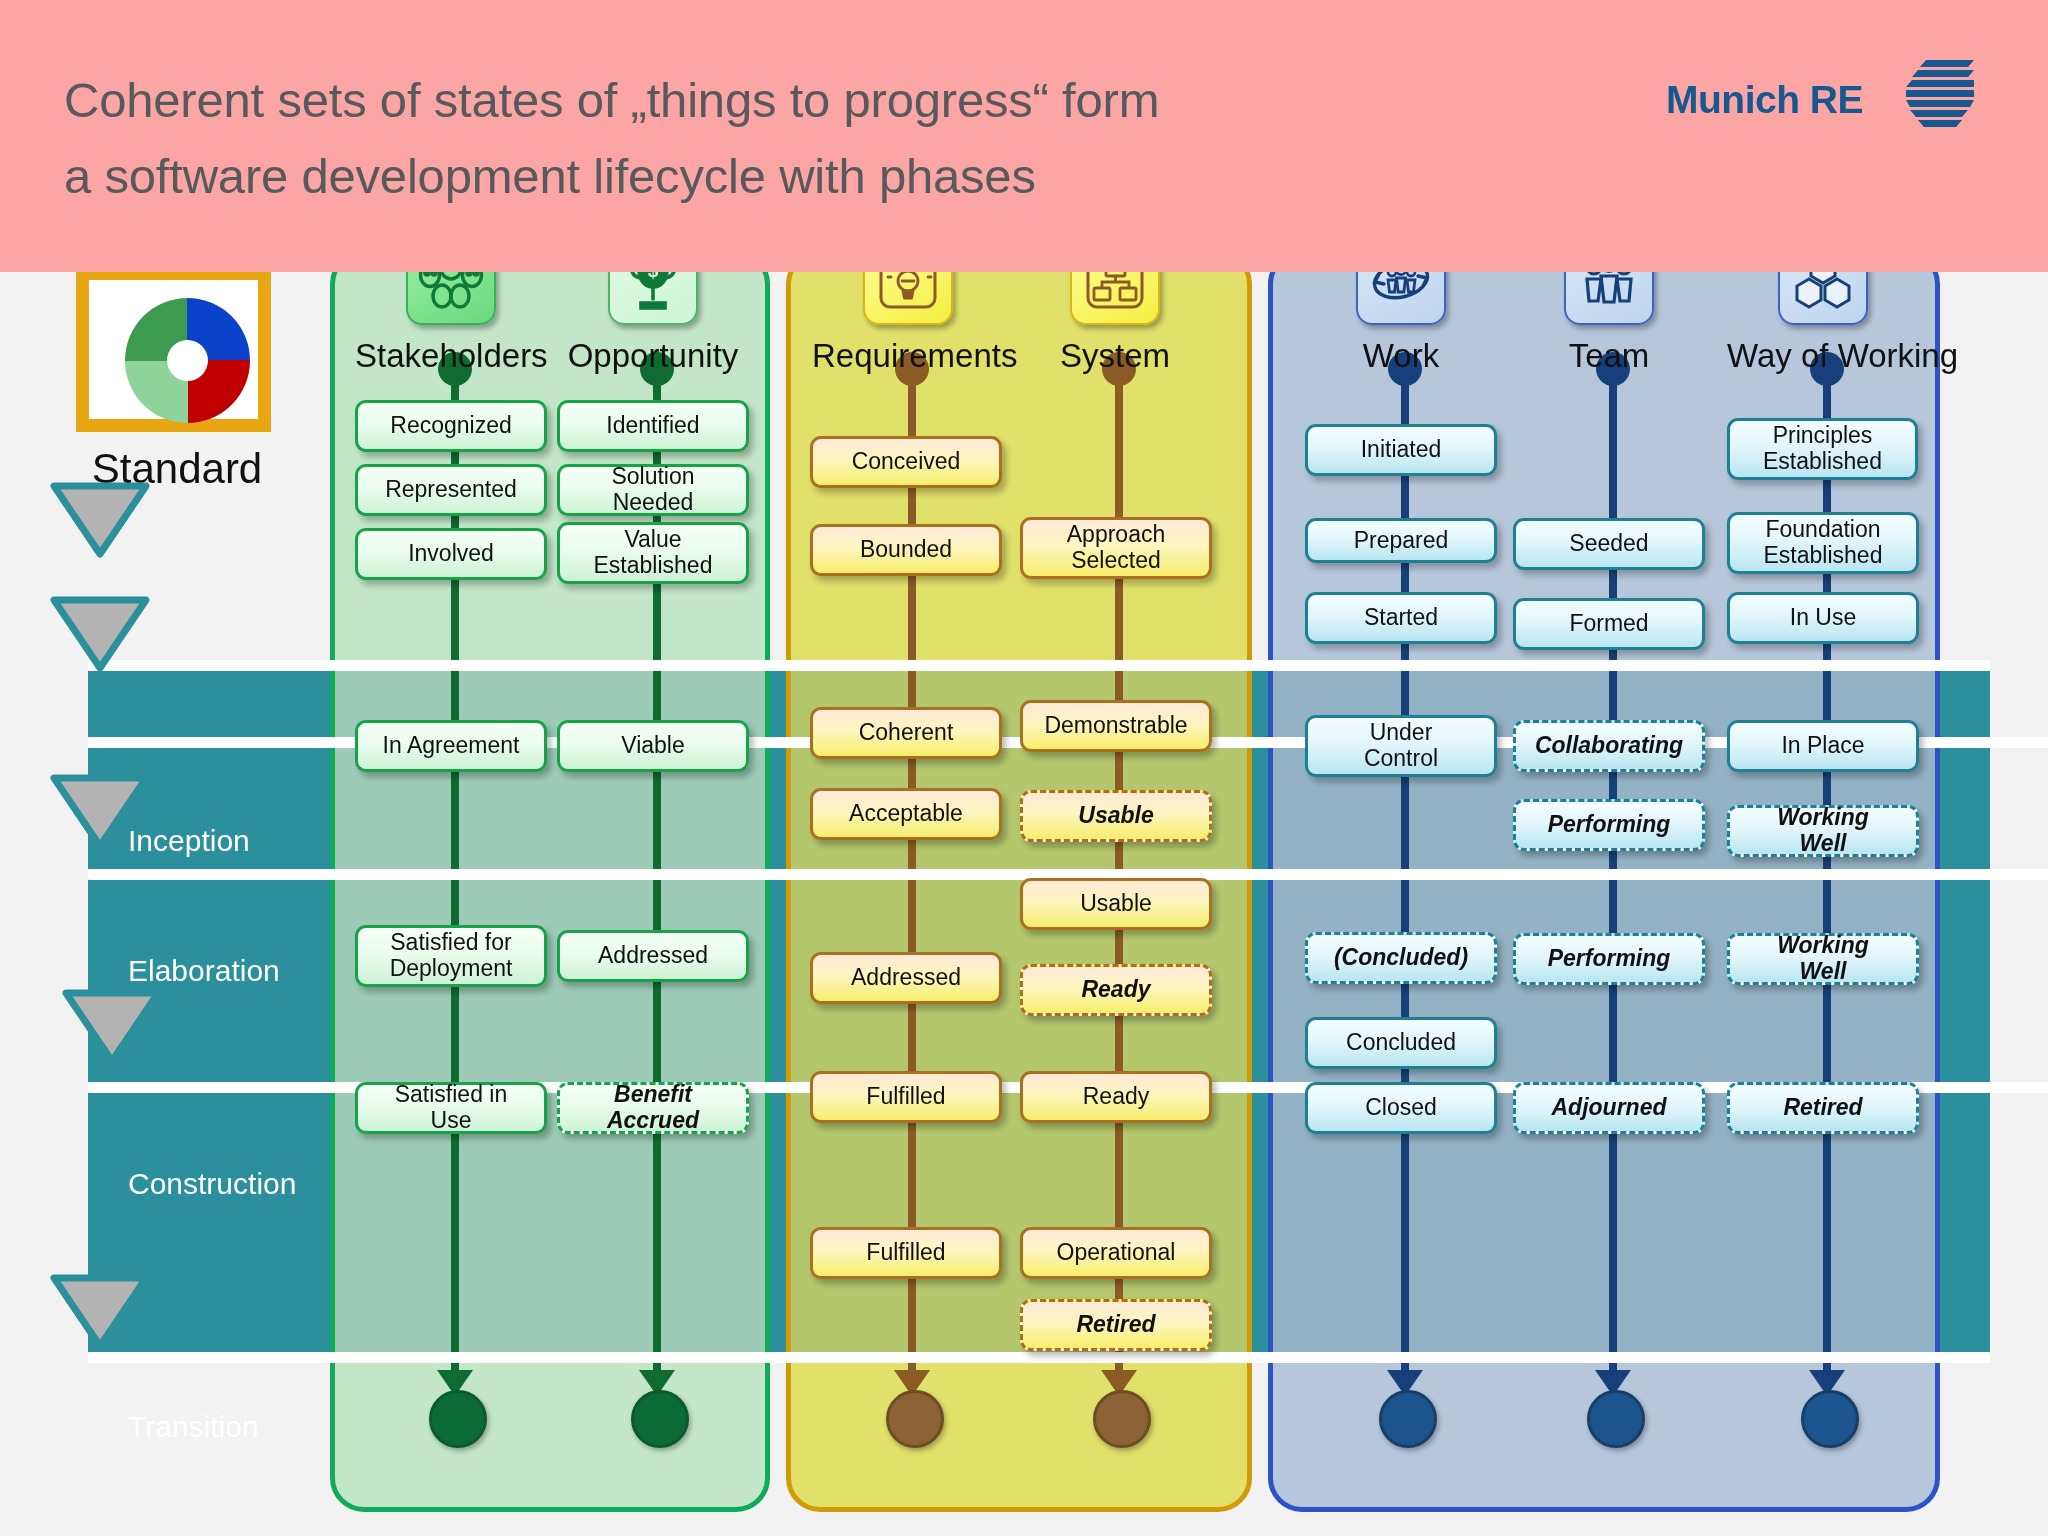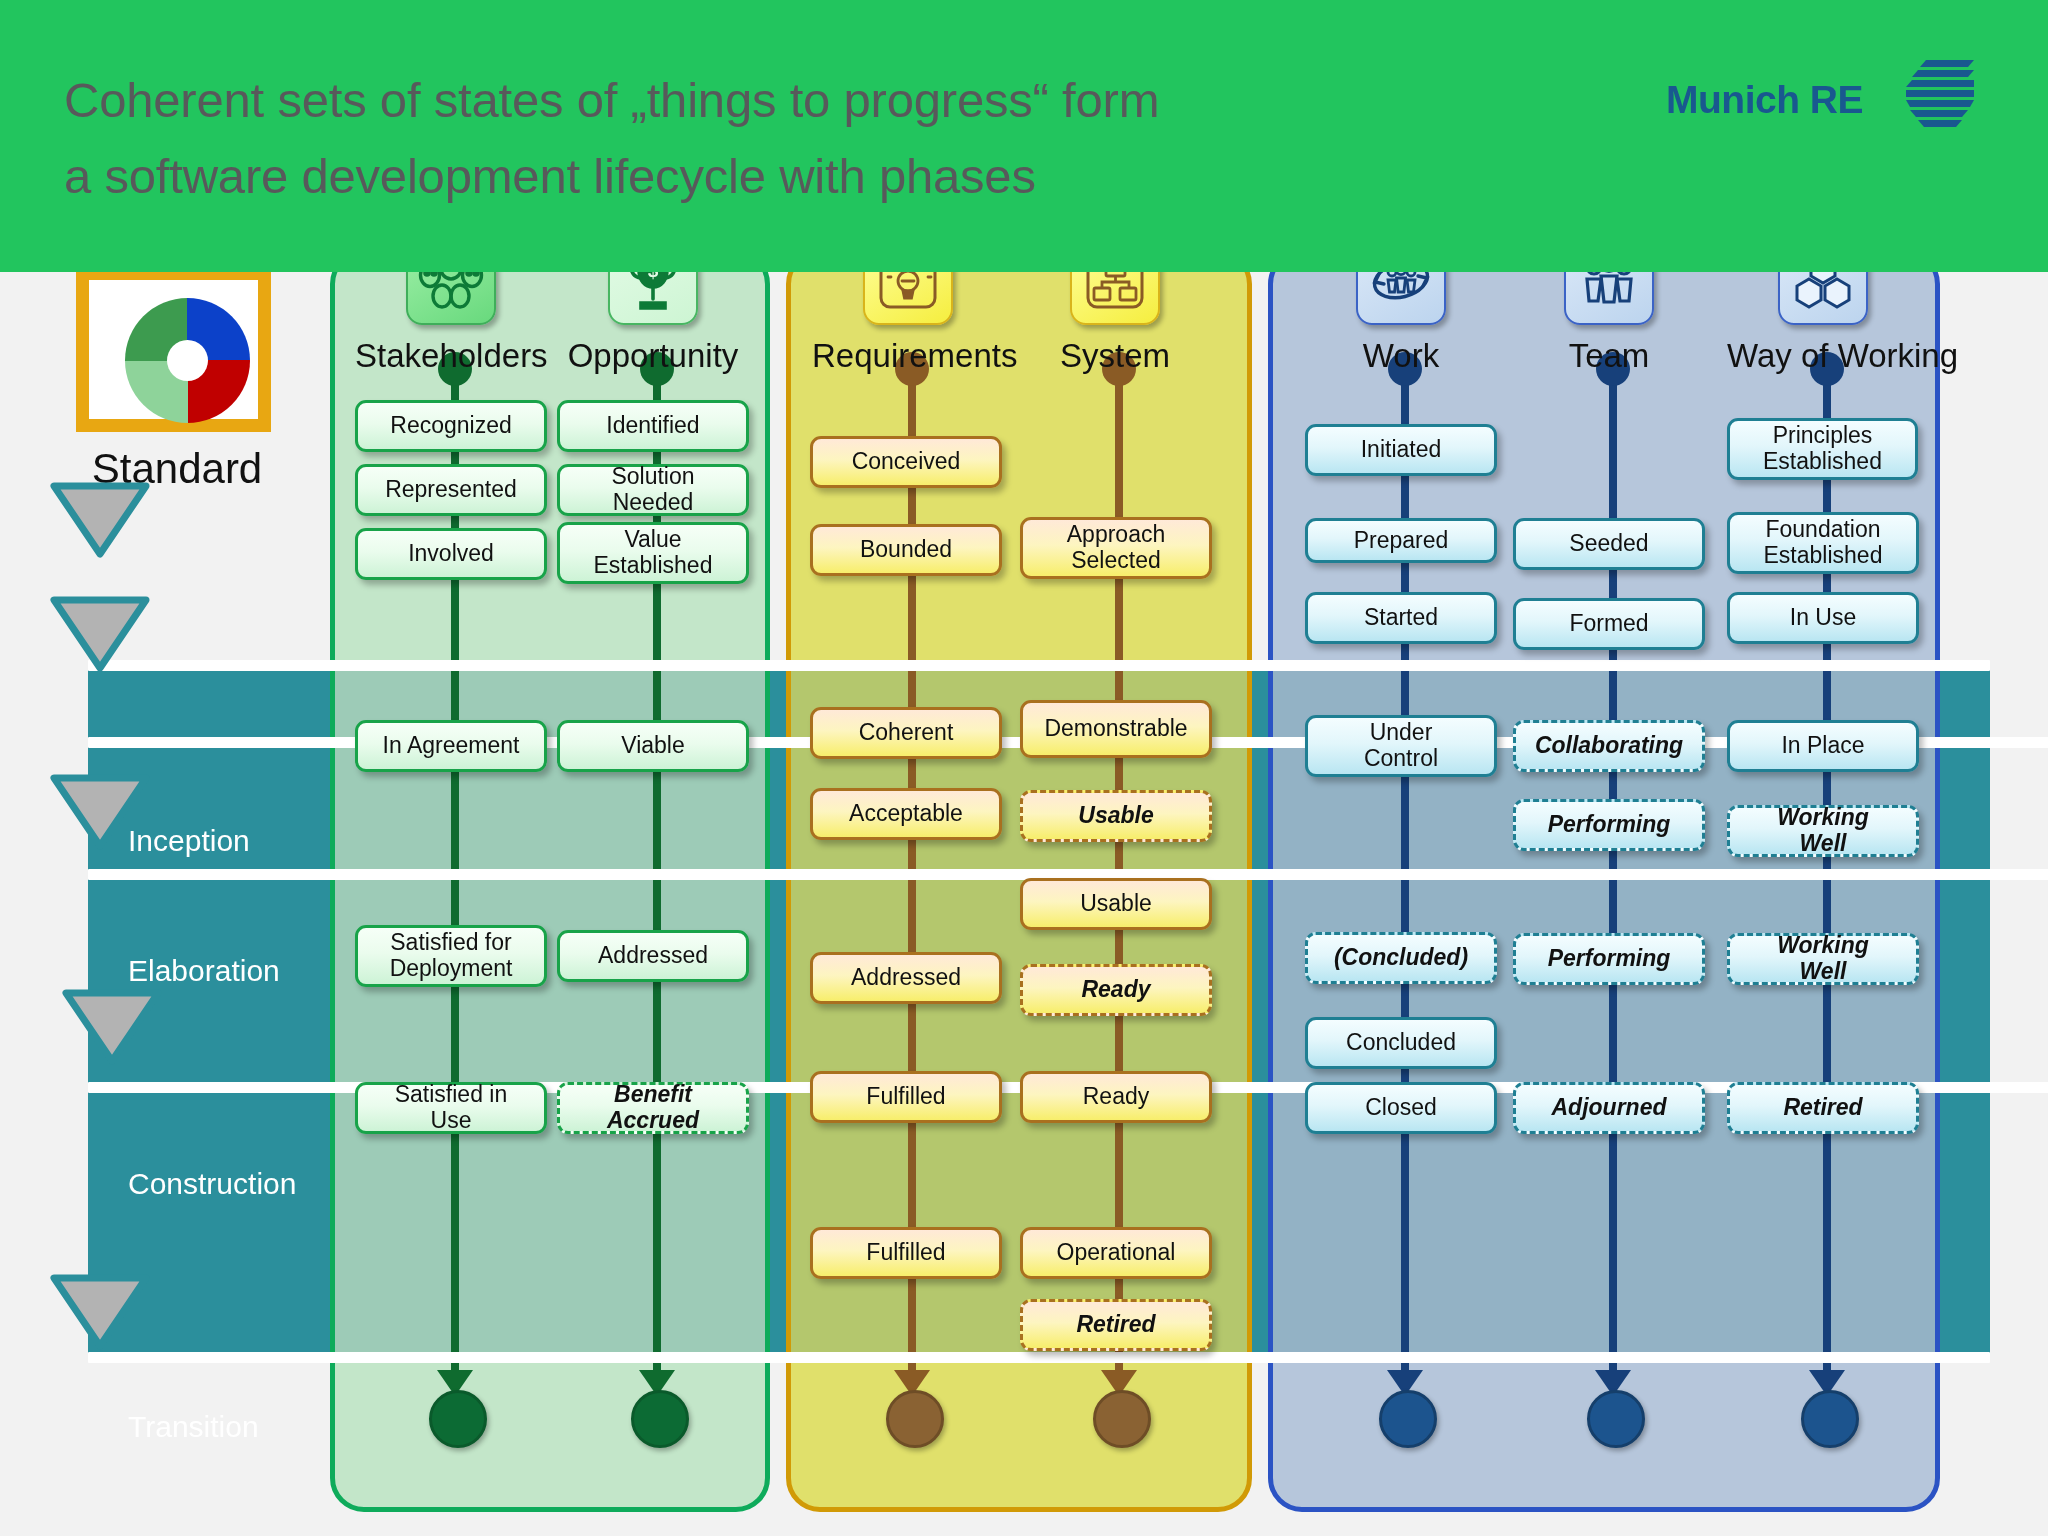--- a/index.html
+++ b/index.html
@@ -2,21 +2,21 @@
 <html><head>
 <meta charset="utf-8">
 <style>
   html,body{margin:0;padding:0;}
   body{
     width:2048px;height:1536px;overflow:hidden;position:relative;
     background:#ffffff;
     font-family:"Liberation Sans", sans-serif;
   }
   
-  #header{position:absolute;left:0;top:0;width:2048px;height:272px;background:#22c55e;z-index:30;}
+  #header{position:absolute;left:0;top:0;width:2048px;height:272px;background:#fca5a5;z-index:30;}
   #title{
     position:absolute;left:64px;top:62px;width:1500px;
     font-size:49px;line-height:76px;color:#58595b;font-weight:400;letter-spacing:-0.2px;
   }
   #logo{position:absolute;right:72px;top:52px;width:310px;height:86px;}
   #logo-text{
     position:absolute;left:0;top:26px;font-size:39px;font-weight:bold;color:#19588f;letter-spacing:-0.5px;
   }
   #logo-mark{position:absolute;right:0;top:6px;width:80px;height:76px;}
 
@@ -305,21 +305,21 @@
 
   <div class="state s-yellow" style="left:810px;top:164px;width:192px;height:52px;">Conceived</div>
   <div class="state s-yellow" style="left:810px;top:252px;width:192px;height:52px;">Bounded</div>
   <div class="state s-yellow" style="left:810px;top:435px;width:192px;height:52px;">Coherent</div>
   <div class="state s-yellow" style="left:810px;top:516px;width:192px;height:52px;">Acceptable</div>
   <div class="state s-yellow" style="left:810px;top:680px;width:192px;height:52px;">Addressed</div>
   <div class="state s-yellow" style="left:810px;top:799px;width:192px;height:52px;">Fulfilled</div>
   <div class="state s-yellow" style="left:810px;top:955px;width:192px;height:52px;">Fulfilled</div>
 
   <div class="state s-yellow" style="left:1020px;top:245px;width:192px;height:62px;">Approach Selected</div>
-  <div class="state s-yellow" style="left:1020px;top:428px;width:192px;height:58px;">Demonstrable</div>
+  <div class="state s-yellow" style="left:1020px;top:428px;width:192px;height:52px;">Demonstrable</div>
   <div class="state s-yellow dashed" style="left:1020px;top:518px;width:192px;height:52px;">Usable</div>
   <div class="state s-yellow" style="left:1020px;top:606px;width:192px;height:52px;">Usable</div>
   <div class="state s-yellow dashed" style="left:1020px;top:692px;width:192px;height:52px;">Ready</div>
   <div class="state s-yellow" style="left:1020px;top:799px;width:192px;height:52px;">Ready</div>
   <div class="state s-yellow" style="left:1020px;top:955px;width:192px;height:52px;">Operational</div>
   <div class="state s-yellow dashed" style="left:1020px;top:1027px;width:192px;height:52px;">Retired</div>
 
   <div class="state s-blue" style="left:1305px;top:152px;width:192px;height:52px;">Initiated</div>
   <div class="state s-blue" style="left:1305px;top:246px;width:192px;height:45px;">Prepared</div>
   <div class="state s-blue" style="left:1305px;top:320px;width:192px;height:52px;">Started</div>

